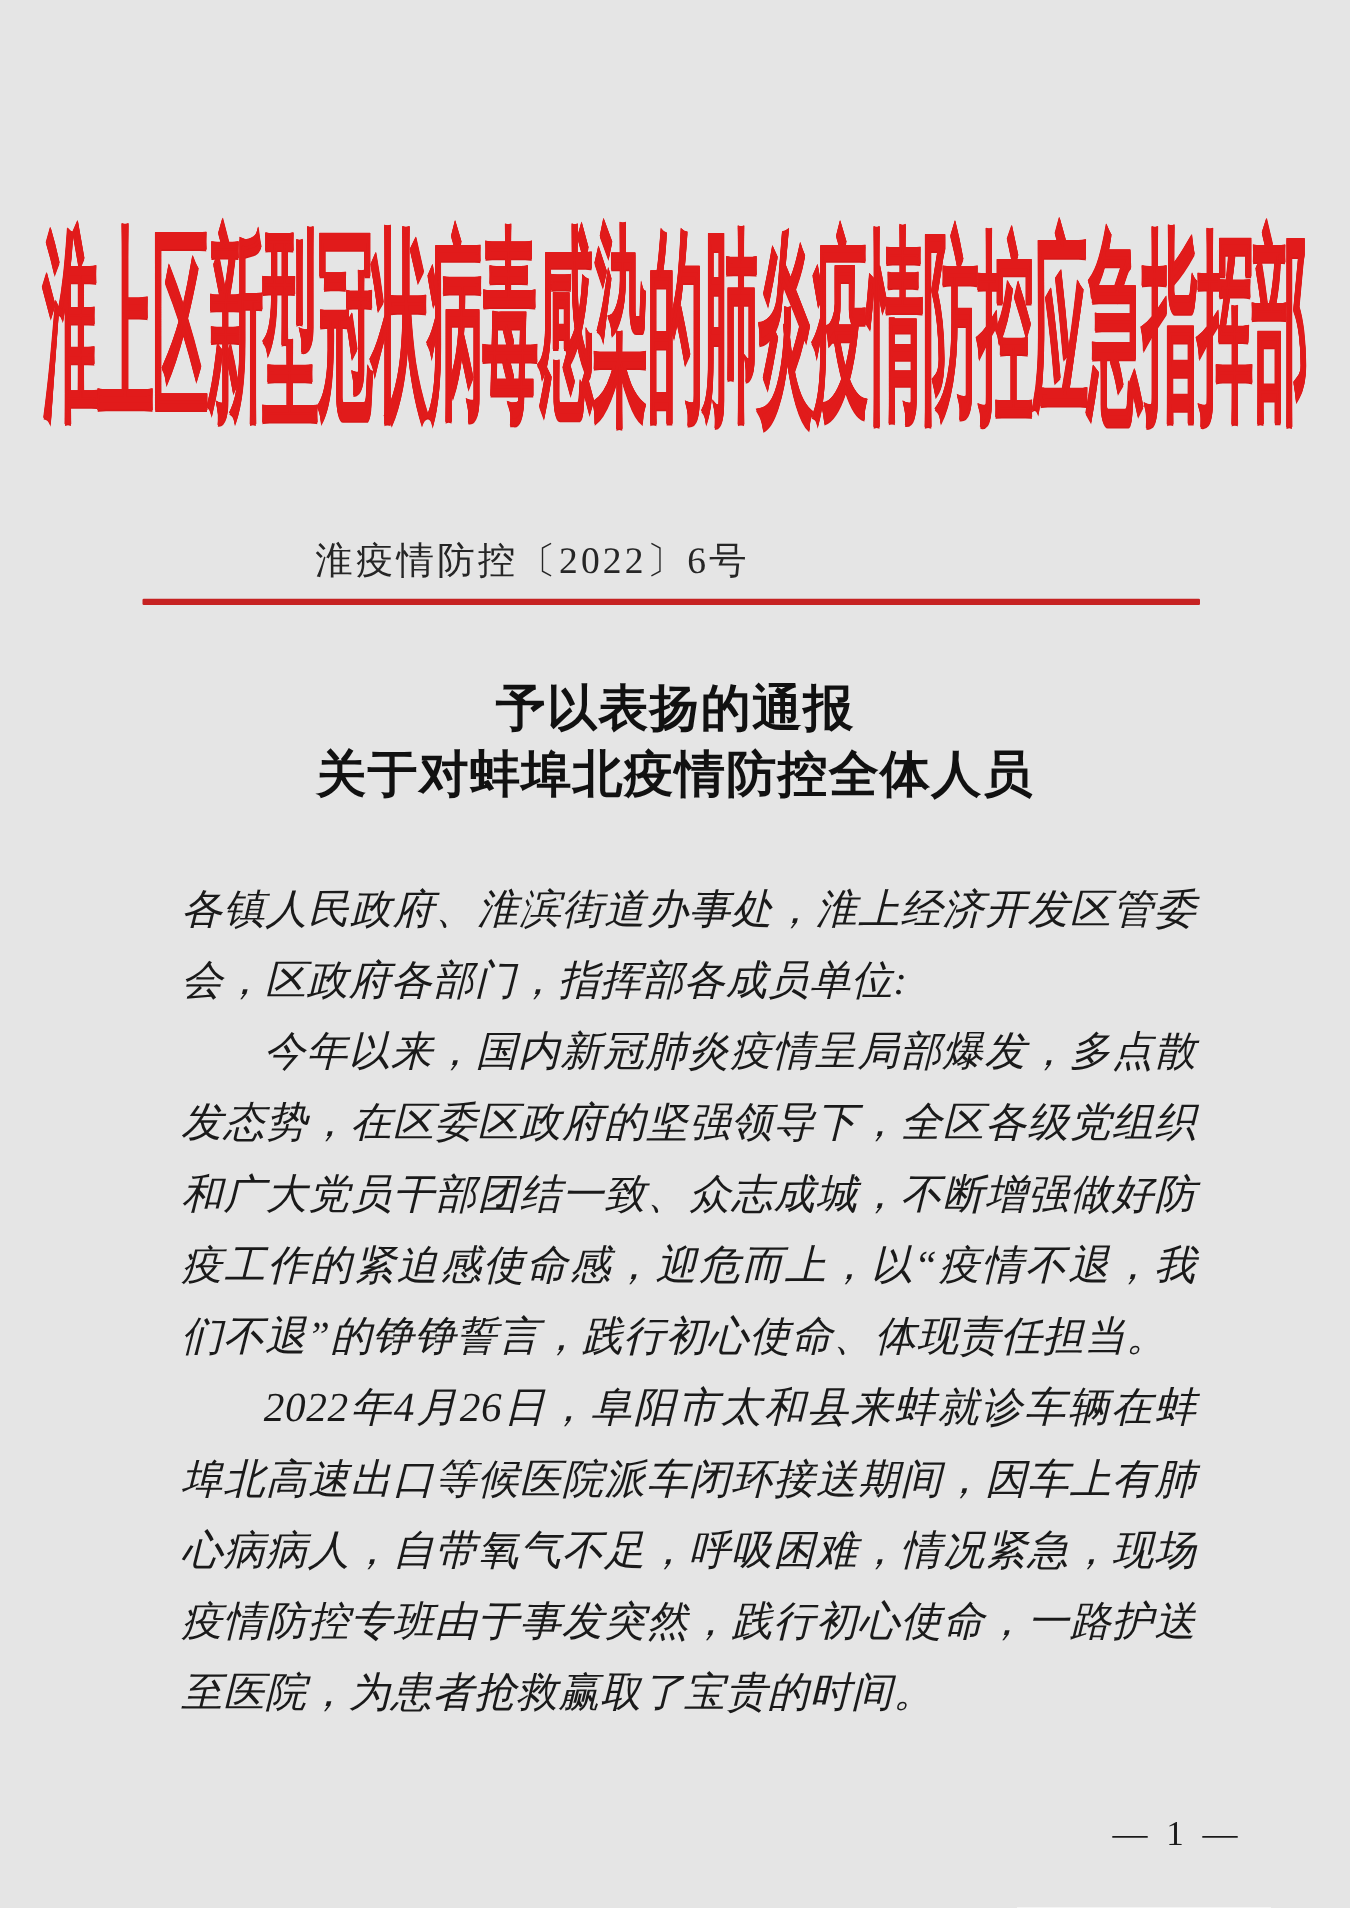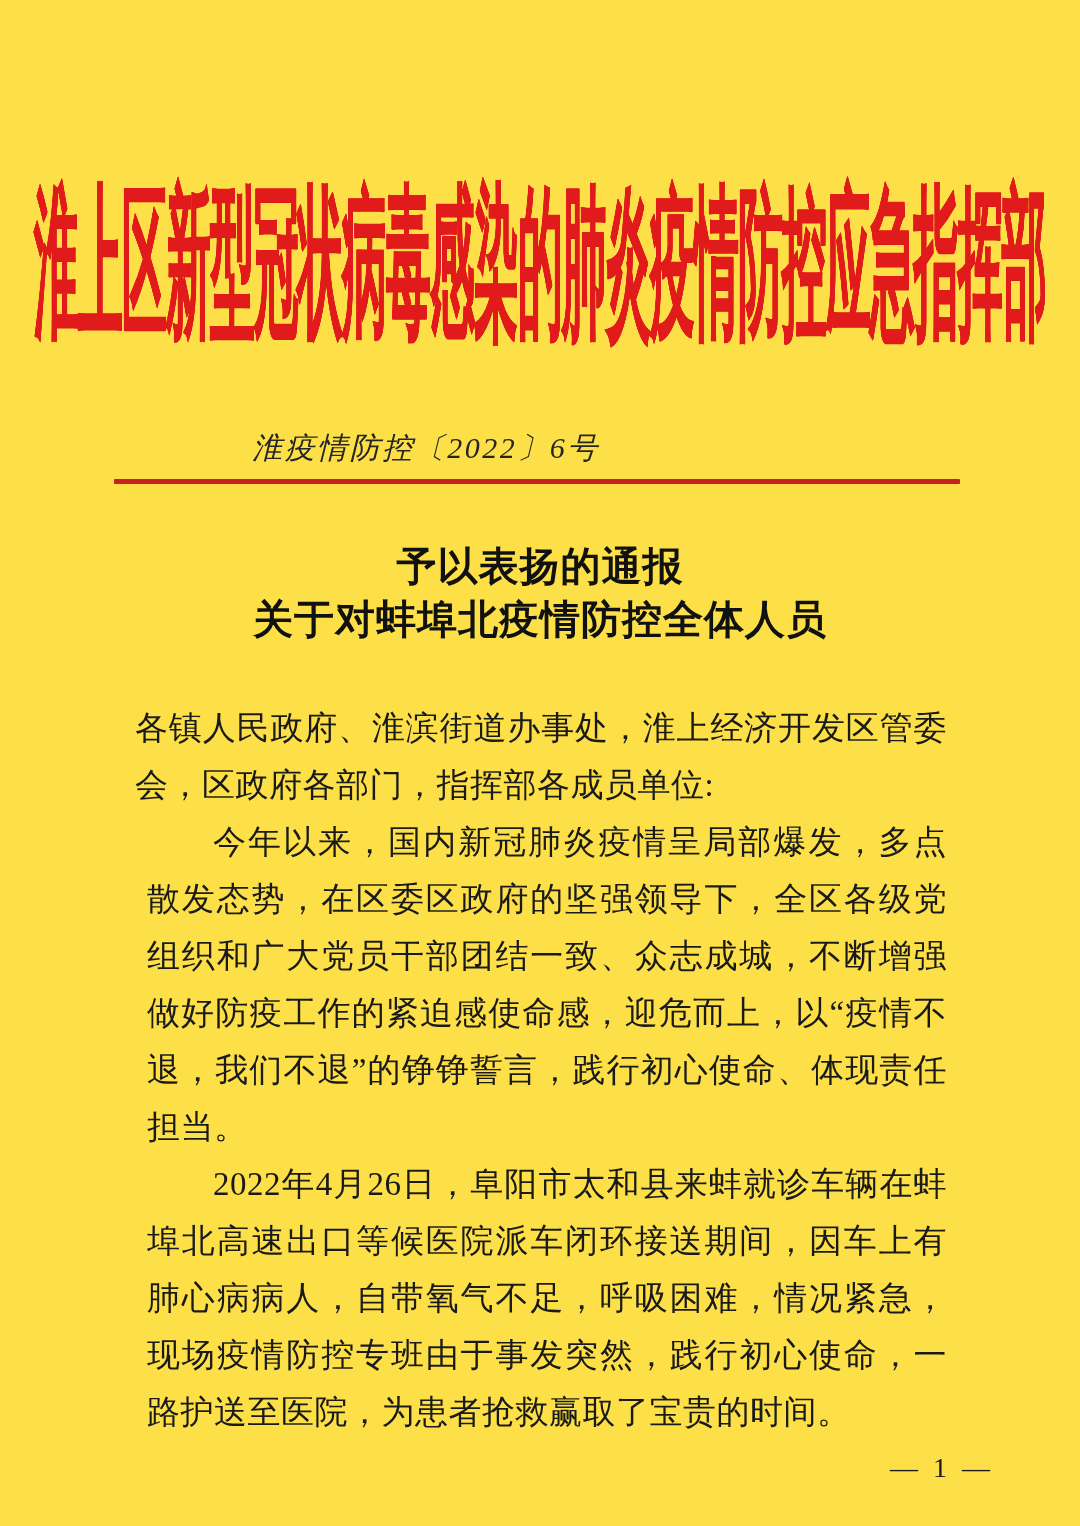--- a/index.html
+++ b/index.html
@@ -5,21 +5,21 @@
   html, body {
     margin: 0;
     padding: 0;
     background: #ffffff;
   }
 
   .page {
     position: relative;
     width: 1080px;
     height: 1526px;
-    background: #fde047;
+    background: #e5e5e5;
     overflow: hidden;
     font-family: "Liberation Serif", "DejaVu Serif", serif;
   }
 
   
   .masthead {
     position: absolute;
     left: 0;
     top: 176px;
     width: 1080px;
@@ -51,21 +51,20 @@
   .doc-number {
     position: absolute;
     left: 0;
     top: 428px;
     width: 852px;
     text-align: center;
     color: #262626;
     font-size: 30px;
     letter-spacing: 2.5px;
     font-family: "Liberation Serif", "DejaVu Serif", serif;
-    font-style: italic;
   }
 
   
   .red-rule {
     position: absolute;
     left: 114px;
     top: 479px;
     width: 846px;
     height: 5px;
     background: #c62222;
@@ -84,39 +83,39 @@
     font-weight: 700;
     line-height: 53px;
     letter-spacing: 1px;
     font-family: "Liberation Serif", "DejaVu Serif", serif;
   }
   .doc-title .tline { display: block; }
 
   
   .body-block {
     position: absolute;
-    left: 135px;
+    left: 145px;
     top: 700px;
     width: 812px;
     color: #1a1a1a;
     font-size: 33px;
     line-height: 57px;
     text-align: justify;
     text-justify: inter-character;
     letter-spacing: 0.5px;
     font-family: "Liberation Serif", "DejaVu Serif", serif;
+    font-style: italic;
   }
 
   .para {
     margin: 0;
     text-indent: 0;
   }
   .para.indent {
     text-indent: 2em;
-    margin-left: 12px;
   }
 
   
   .page-footer {
     position: absolute;
     left: 0;
     top: 1452px;
     width: 1080px;
     padding-right: 86px;
     box-sizing: border-box;

